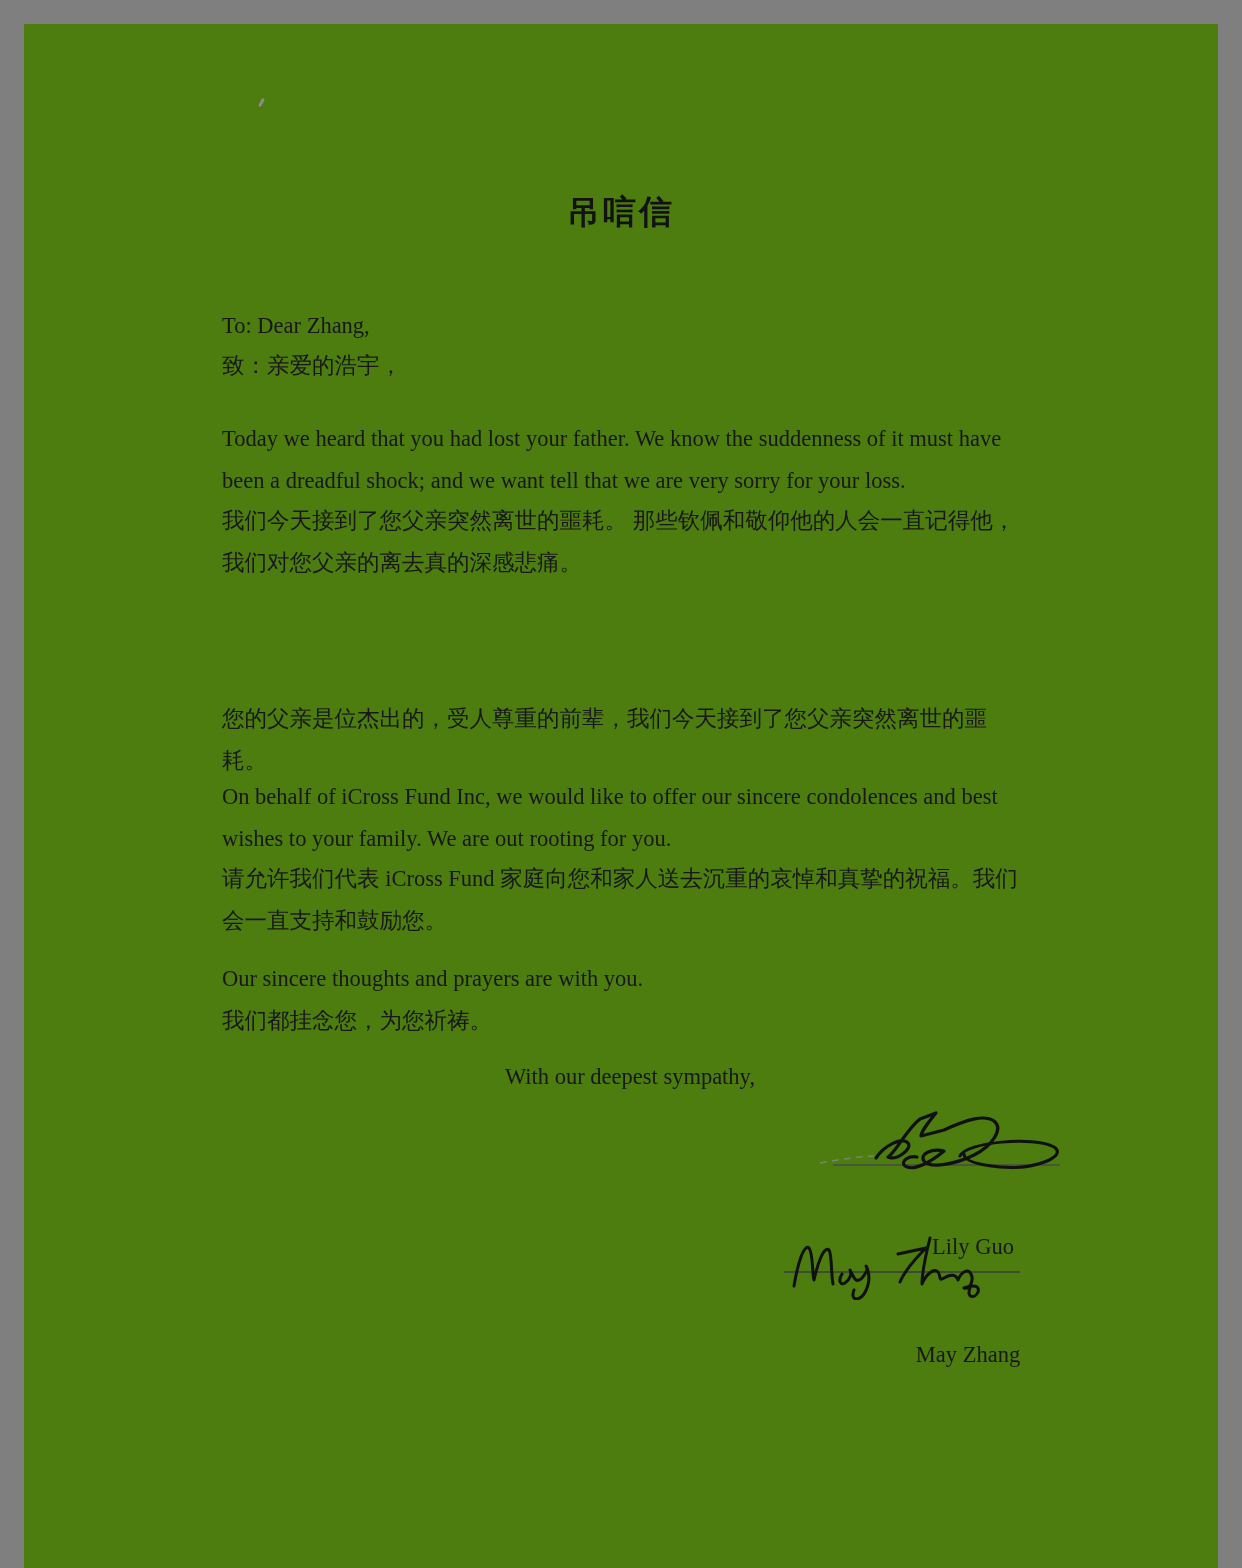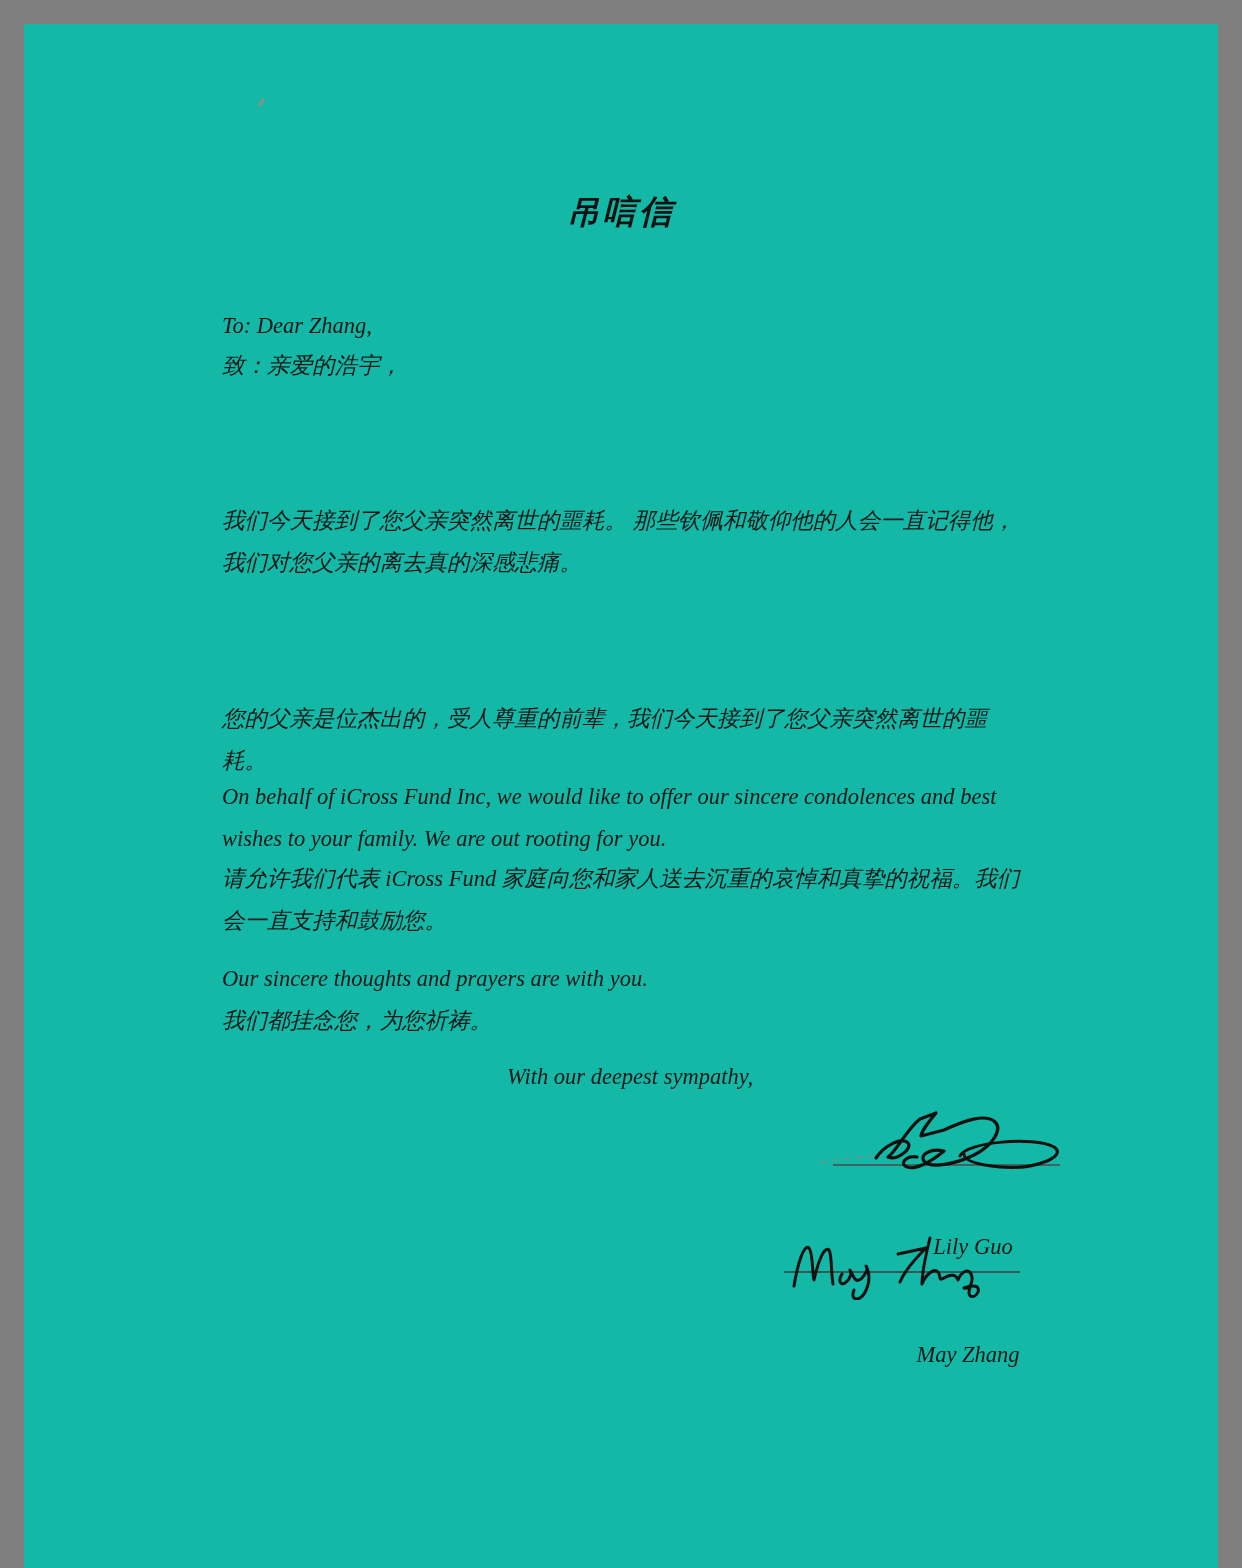--- a/index.html
+++ b/index.html
@@ -7,22 +7,21 @@
     width:1242px;height:1568px;
     background:#7f7f7f;
     position:relative;
     overflow:hidden;
     font-family:"Liberation Serif","DejaVu Serif",serif;
   }
   .paper{
     position:absolute;
     left:24px;top:24px;
     width:1194px;height:1544px;
-    background:#14b8a6;
-    font-style:italic;
+    background:#4d7c0f;
   }
   .abs{position:absolute;}
   .letter-title{
     left:0;top:166px;width:1194px;
     text-align:center;
     font-size:33px;font-weight:bold;letter-spacing:3px;
     color:#121212;
   }
   .bodytext{
     left:198px;width:800px;
@@ -55,20 +54,21 @@
 
 <div class="paper">
 
   <div class="abs artifact"></div>
 
   <div class="abs letter-title">吊唁信</div>
 
   <div class="abs bodytext" style="top:281px">To: Dear Zhang,</div>
   <div class="abs bodytext" style="top:321px">致：亲爱的浩宇，</div>
 
+  <div class="abs bodytext" style="top:394px">Today we heard that you had lost your father. We know the suddenness of it must have been a dreadful shock; and we want tell that we are very sorry for your loss.</div>
   <div class="abs bodytext" style="top:476px">我们今天接到了您父亲突然离世的噩耗。 那些钦佩和敬仰他的人会一直记得他，我们对您父亲的离去真的深感悲痛。</div>
 
   <div class="abs bodytext" style="top:674px">您的父亲是位杰出的，受人尊重的前辈，我们今天接到了您父亲突然离世的噩耗。</div>
 
   <div class="abs bodytext" style="top:752px">On behalf of iCross Fund Inc, we would like to offer our sincere condolences and best wishes to your family. We are out rooting for you.</div>
   <div class="abs bodytext" style="top:834px">请允许我们代表 iCross Fund 家庭向您和家人送去沉重的哀悼和真挚的祝福。我们会一直支持和鼓励您。</div>
 
   <div class="abs bodytext" style="top:934px">Our sincere thoughts and prayers are with you.</div>
   <div class="abs bodytext" style="top:976px">我们都挂念您，为您祈祷。</div>
 

